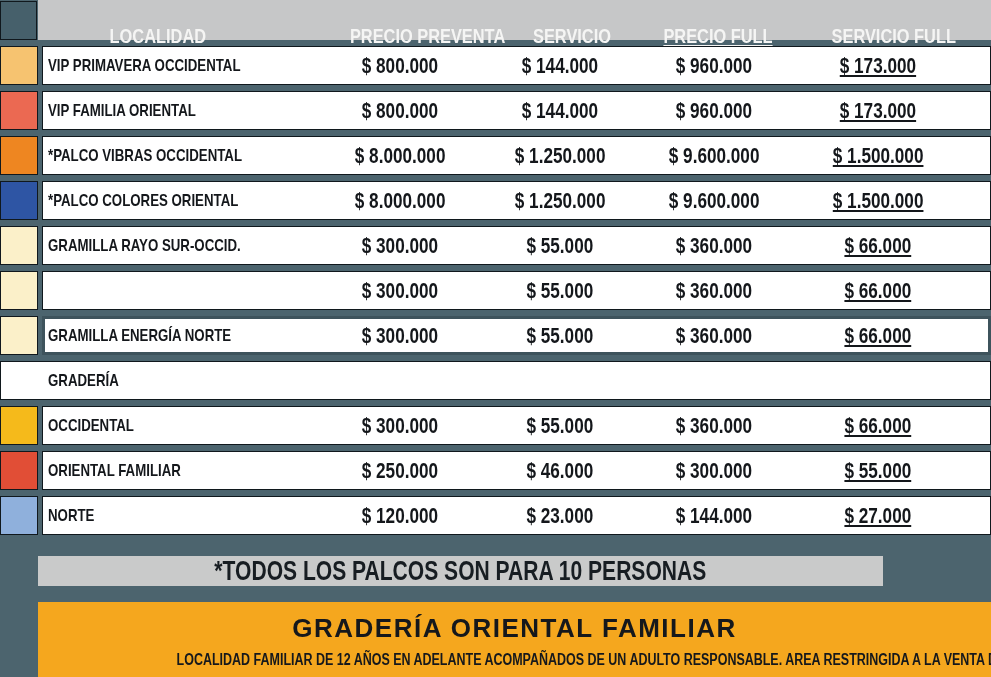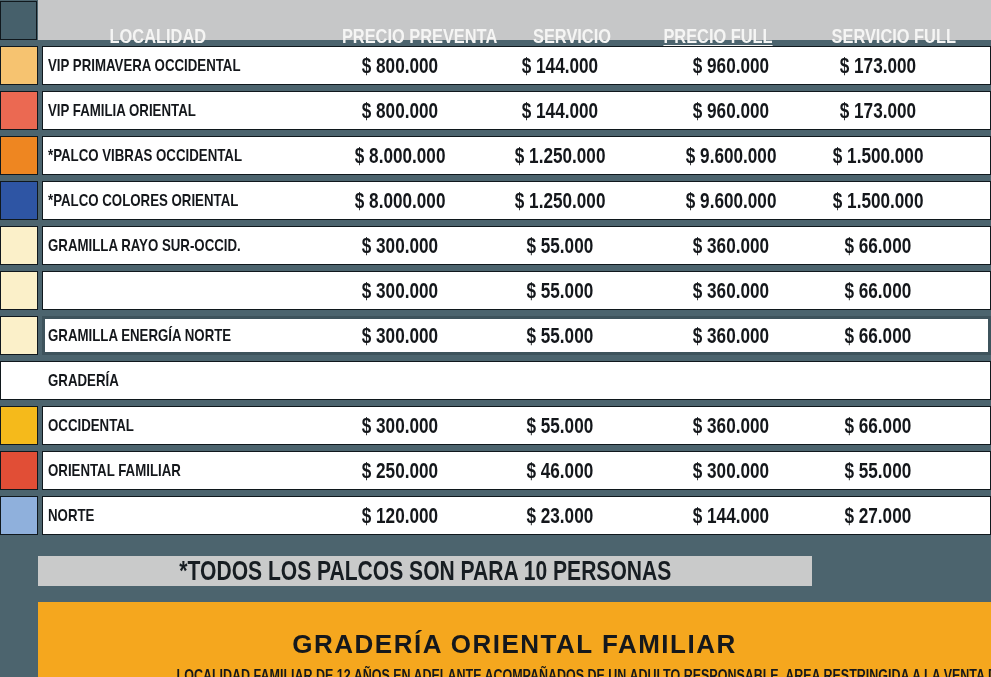--- a/index.html
+++ b/index.html
@@ -9,48 +9,48 @@
     font-family:"Liberation Sans", sans-serif;
   }
   .cond { display:inline-block; white-space:nowrap; font-weight:700; transform:scaleX(0.78); transform-origin:center; }
 
   
   .header-row { position:relative; height:40px; margin-bottom:6px; }
   .header-bar { position:absolute; left:38px; right:0; top:0; bottom:0; background:#C6C7C8; }
   .header-corner { position:absolute; left:0; top:1px; width:37px; bottom:0; background:#46606B; border:1px solid #10181D; box-sizing:border-box; }
   .hcell { position:absolute; top:0; bottom:0; display:flex; align-items:center; justify-content:center; color:#F5F5F4; font-size:21px;margin-top:32px; }
   .hc0 { left:38px;  width:240px; }
-  .hc1 { left:320px; width:200px;text-align:right; }
+  .hc1 { left:328px; width:200px;text-align:right; }
   .hc2 { left:487px; width:170px; }
   .hc3 { left:633px; width:170px;text-decoration:underline; }
   .hc4 { left:804px; width:180px; }
 
   
   .trow { position:relative; height:39px; margin-bottom:6px; }
   .swatch { position:absolute; left:0; top:0; bottom:0; width:38px; box-sizing:border-box; border:1px solid #10181D; background:#FBF0C9; }
   .bar { position:absolute; left:42px; right:0; top:0; bottom:0; background:#FFFFFF; box-sizing:border-box; border:1px solid #10181D; }
   .trow.section .bar { left:0; }
   .trow.outlined .bar { border:3px solid #3E535C; }
   .cell { position:absolute; top:0; bottom:0; display:flex; align-items:center; color:#14171B; }
   .lbl { left:48px; font-size:17px; }
   .lbl .cond { transform-origin:left center; }
   .v { justify-content:center; font-size:22px; }
   .v1 { left:300px; width:200px; }
   .v2 { left:475px; width:170px; }
-  .v3 { left:646px; width:170px; }
-  .v4 { left:788px; width:180px; }
-
-  
-  .note { margin:21px 0 0 38px; width:774px; height:30px; background:#C9CACA;
+  .v3 { left:629px; width:170px; }
+  .v4 { left:788px; width:180px;text-decoration:underline; }
+
+  
+  .note { margin:21px 0 0 38px; width:845px; height:30px; background:#C9CACA;
           display:flex; align-items:center; justify-content:center;
           font-size:27px; color:#171D22; }
 
   
   .banner { margin:16px 0 0 38px; width:953px; height:75px; background:#F5A71E;
-            text-align:center; box-sizing:border-box; padding-top:27px; }
+            text-align:center; box-sizing:border-box; padding-top:11px; }
   .banner-title { font-weight:700; font-size:26px; letter-spacing:1.5px; color:#15181C; }
   .banner-sub { margin-top:7px; font-size:16px; color:#15181C; }
 </style>
 </head>
 <body>
 
 <div>
 
   <div class="header-row">
     <div class="header-bar"></div>

